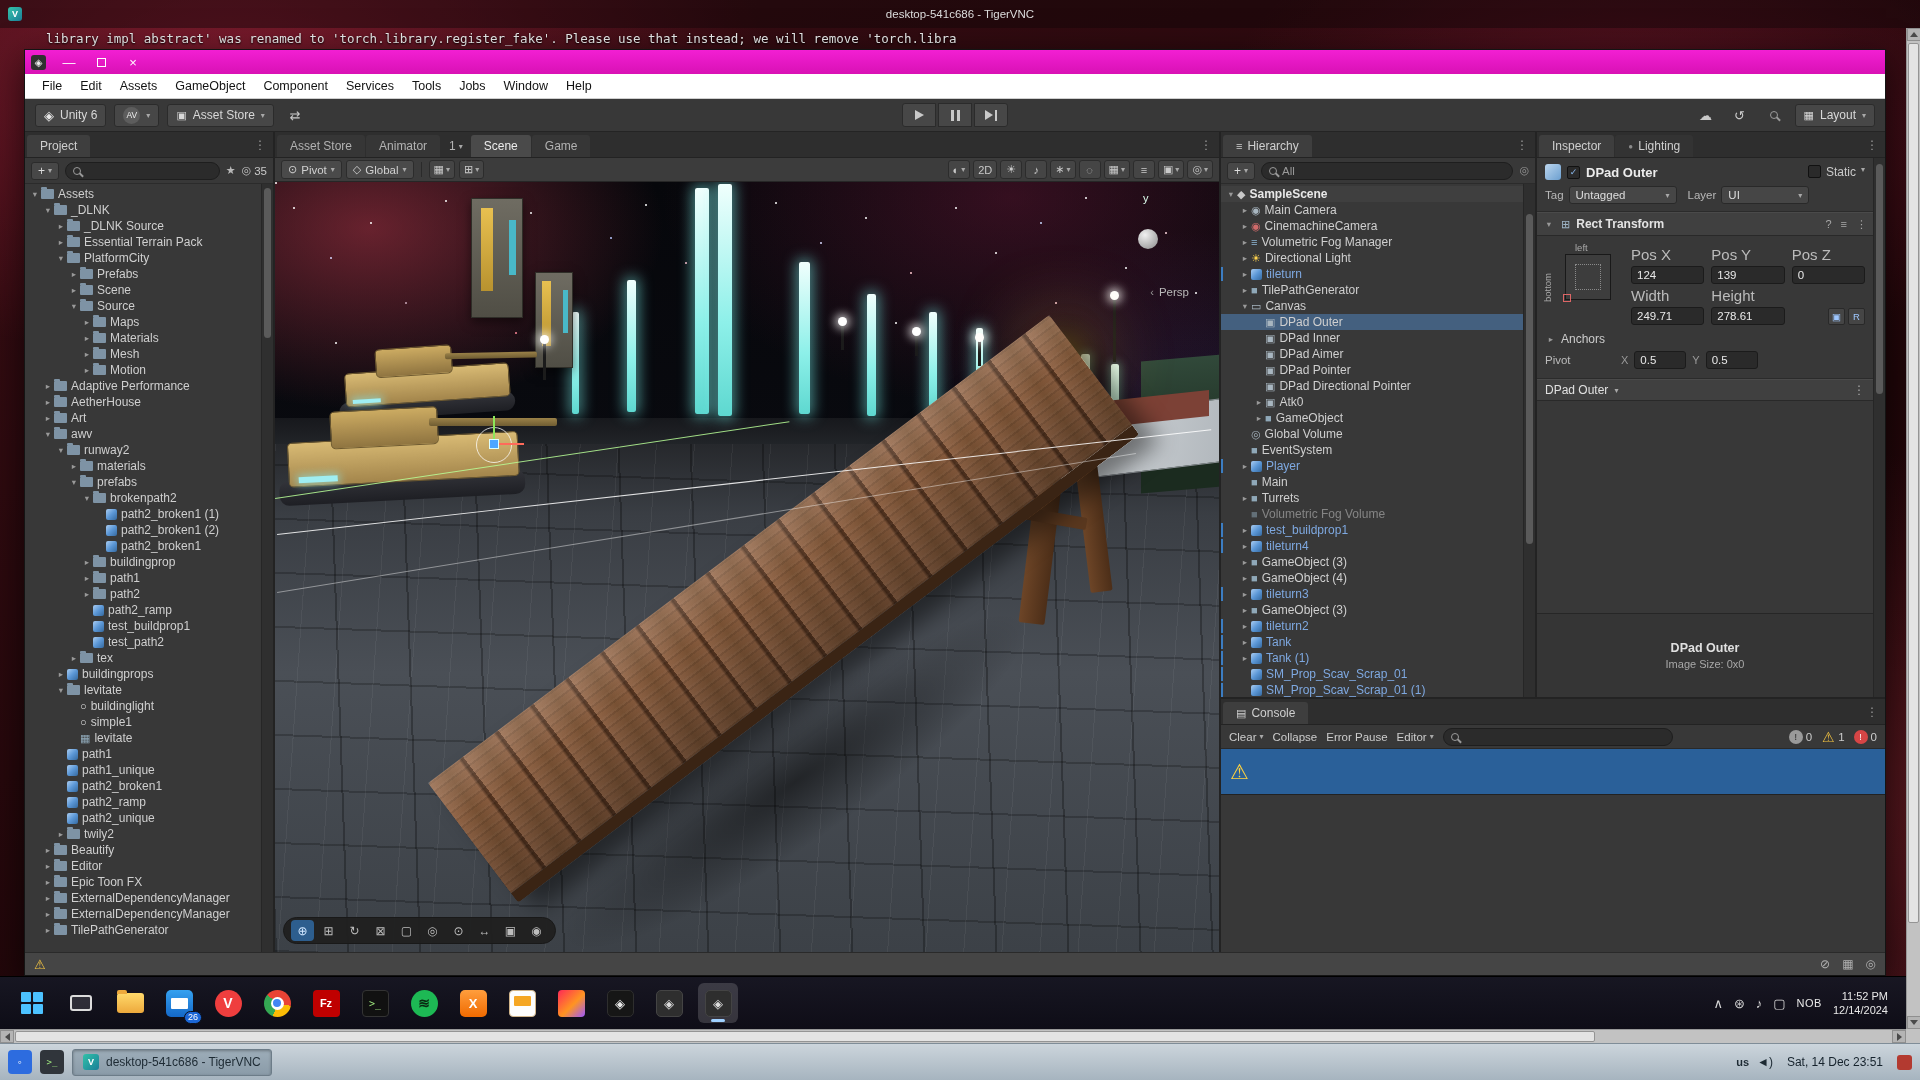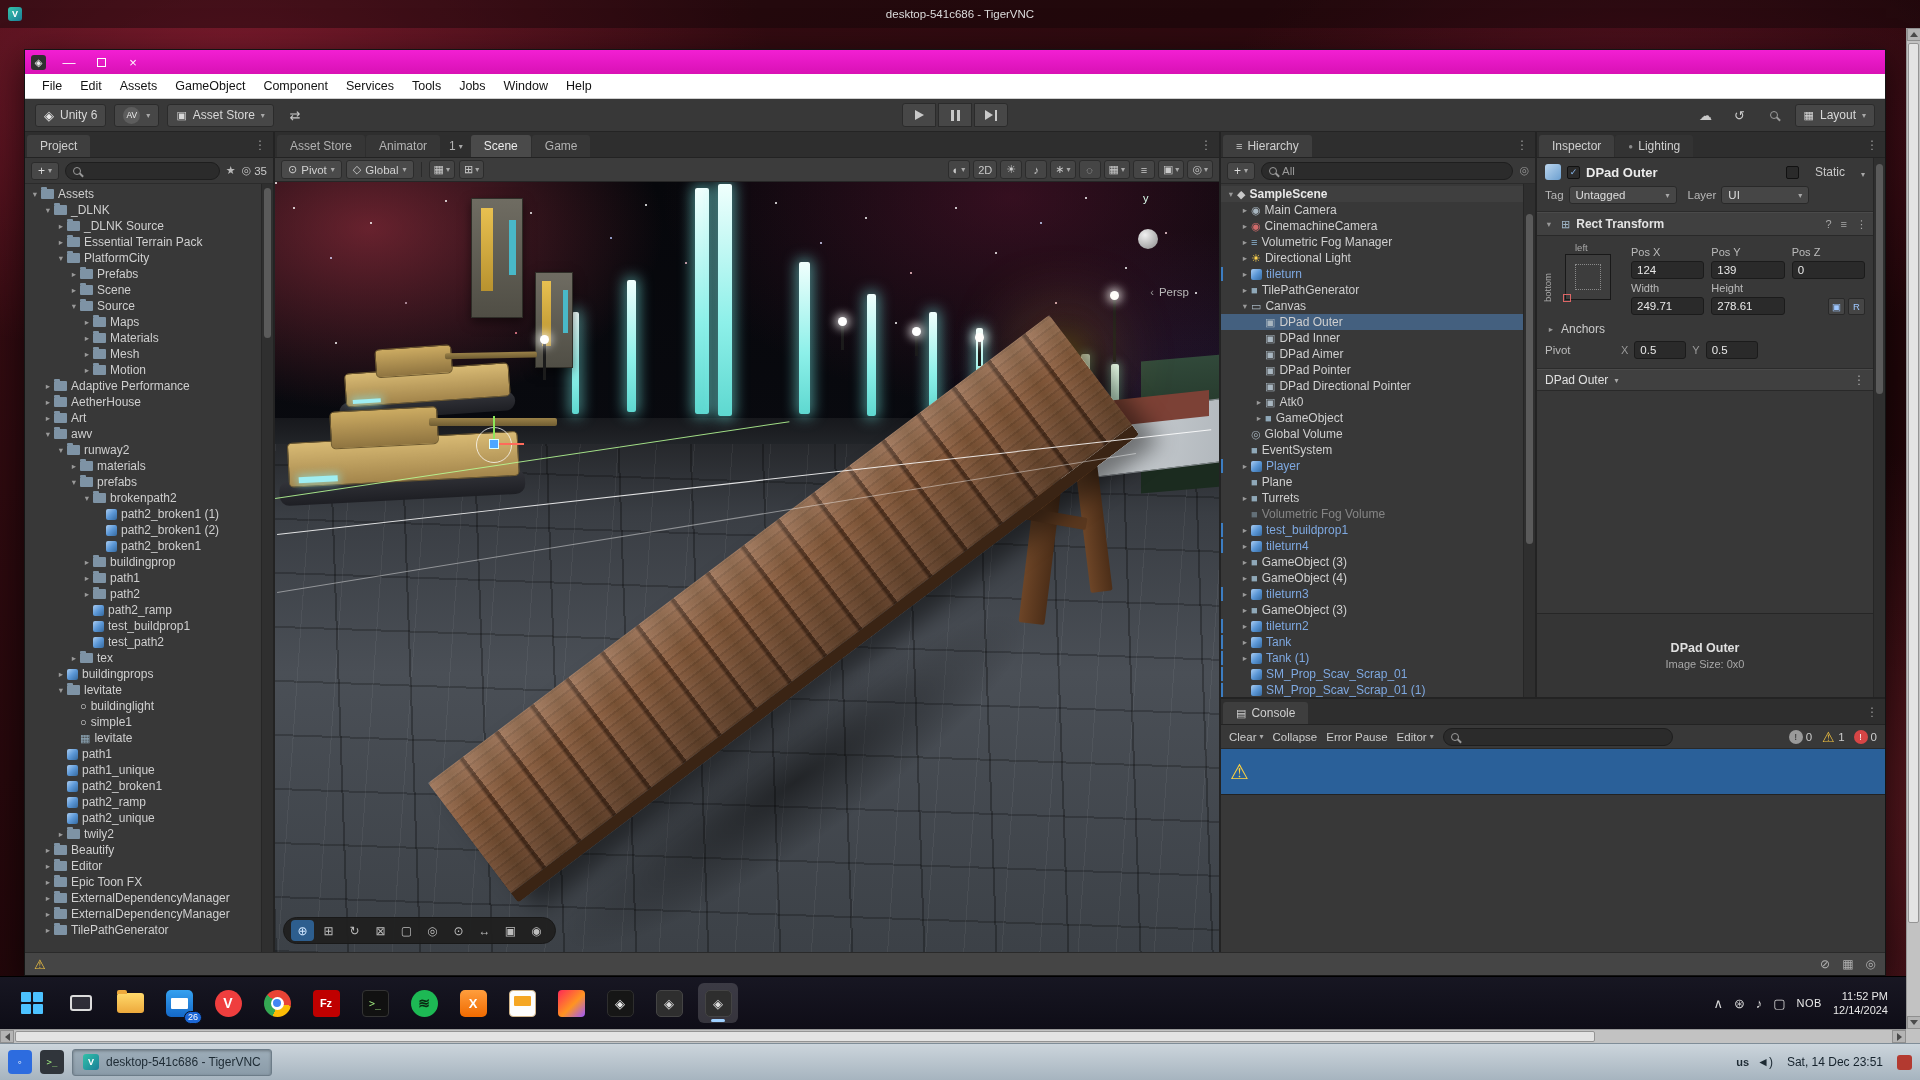--- a/index.html
+++ b/index.html
@@ -146,35 +146,35 @@
 .hrow .bar{position:absolute;left:0;top:1px;bottom:1px;width:2px;background:#3c7dc2}
 .hrow .ca{position:absolute;right:5px;color:#9a9a9a;font-size:11px}
 .prefab-text{color:#7ea8e0}
 
 .inspector-panel{flex:1;display:flex;flex-direction:column;background:#383838;position:relative;min-width:0}
 .insp-scroll{flex:1;display:flex;flex-direction:column;min-height:0;padding-right:12px}
 .insp-header{display:flex;gap:6px;align-items:center;padding:6px 8px 4px}
 .ic-image-lg{width:16px;height:16px;border-radius:3px;background:linear-gradient(135deg,#bcd6ee,#6b9fd0);flex:none}
 .checkbox{width:13px;height:13px;background:#2a2a2a;border:1px solid #111;border-radius:2px;display:inline-flex;align-items:center;justify-content:center;font-size:9px;color:#8ab9ee;flex:none}
 .insp-title{font-weight:bold;font-size:13px;color:#ececec;flex:1;white-space:nowrap;overflow:hidden}
-.static-group{display:flex;align-items:flex-end;gap:16px;color:#c9c9c9;font-size:12px}
+.static-group{display:flex;align-items:flex-start;gap:5px;color:#c9c9c9;font-size:12px}
 .taglayer-row{display:flex;align-items:center;gap:5px;padding:2px 8px 7px;font-size:11.5px;color:#b8b8b8;border-bottom:1px solid #2b2b2b}
 .dropdown{height:18px;background:#464646;border:1px solid #292929;border-radius:3px;display:flex;align-items:center;gap:5px;padding:0 6px;color:#ddd;font-size:11.5px}
 .comp-header{height:24px;display:flex;align-items:center;gap:6px;background:#404040;border-top:1px solid #4a4a4a;border-bottom:1px solid #292929;padding:0 6px;color:#e3e3e3;font-size:12px}
 .comp-header b{font-size:12px}
 .comp-right{margin-left:auto;display:flex;gap:9px;color:#a8a8a8;font-size:11px}
 .rt-body{display:flex;padding:10px 8px 4px 8px}
 .rt-left{width:86px;position:relative;flex:none}
 .anchor-top{position:absolute;top:-4px;left:30px;font-size:9.5px;color:#aaa}
 .anchor-side{position:absolute;left:-12px;top:36px;font-size:9.5px;color:#aaa;transform:rotate(-90deg)}
 .anchor-sq{position:absolute;left:20px;top:8px;width:46px;height:46px;background:#3d3d3d;border:1px solid #191919}
 .anchor-sq::before{content:"";position:absolute;inset:9px;border:1px dotted #8a8a8a}
 .anchor-mark{position:absolute;left:-3px;bottom:-3px;width:8px;height:8px;border:1.5px solid #d66}
 .rt-grid{flex:1;display:grid;grid-template-columns:1fr 1fr 1fr;gap:3px 7px;align-content:start}
-.rt-lbl{font-size:11px;color:#bbb}
+.rt-lbl{font-size:15px;color:#bbb}
 .num-field{height:18px;background:#2a2a2a;border:1px solid #1b1b1b;border-radius:3px;display:flex;align-items:center;padding:0 5px;font-size:11.5px;color:#e8e8e8}
 .btn-cell{display:flex;gap:3px;justify-content:flex-end;align-items:center}
 .mini-btn{width:17px;height:17px;background:#454545;border:1px solid #292929;border-radius:2px;display:flex;align-items:center;justify-content:center;font-size:9.5px;color:#9ec7ff}
 .anchors-row{display:flex;align-items:center;gap:4px;padding:3px 8px;font-size:12px;color:#ccc}
 .pivot-row{display:flex;align-items:center;gap:6px;padding:2px 8px 9px;font-size:11.5px;color:#bbb;border-bottom:1px solid #2b2b2b}
 .pivot-row .plbl{width:70px}
 .axis-lbl{color:#999;font-size:11px}
 .num-small{width:52px}
 .comp2-row{height:22px;display:flex;align-items:center;gap:6px;background:#404040;border-top:1px solid #4a4a4a;border-bottom:1px solid #292929;padding:0 8px;color:#e0e0e0;font-size:12px}
 .comp2-row .dots{margin-left:auto;color:#a8a8a8}
@@ -258,20 +258,21 @@
 </style>
 </head>
 <body>
 
 <div id="screen">
 
   <div class="vnc-titlebar">
     <span class="vnc-top-icon">V</span>
     <span>desktop-541c686 - TigerVNC</span>
   </div>
+  <div class="terminal-line">library impl abstract' was renamed to 'torch.library.register_fake'. Please use that instead; we will remove 'torch.libra</div>
 
   <div class="unity-window">
     <div class="title-bar">
       <span class="u-title-icon">◈</span>
       <div class="win-controls">
         <span class="win-btn">—</span>
         <span class="win-btn">
             <span class="max-glyph"></span>
           </span>
         <span class="win-btn">×</span>
@@ -866,21 +867,21 @@
                 <div class="hrow" style="padding-left: 18px;">
                   <span class="bar"></span>
                   <span class="arr">▸</span>
                   <span class="ticon ic-prefab"></span>
                   <span class="prefab-text">Player</span>
                   <span class="ca">›</span>
                 </div>
                 <div class="hrow" style="padding-left: 18px;">
                   <span class="arr"></span>
                   <span class="ticon glyph-icon" style="color: rgb(143, 168, 184);">■</span>
-                  <span>Plane</span>
+                  <span>Main</span>
                 </div>
                 <div class="hrow" style="padding-left: 18px;">
                   <span class="arr">▸</span>
                   <span class="ticon glyph-icon" style="color: rgb(143, 168, 184);">■</span>
                   <span>Turrets</span>
                 </div>
                 <div class="hrow dim" style="padding-left: 18px;">
                   <span class="arr"></span>
                   <span class="ticon glyph-icon" style="color: rgb(143, 168, 184);">■</span>
                   <span>Volumetric Fog Volume</span>

